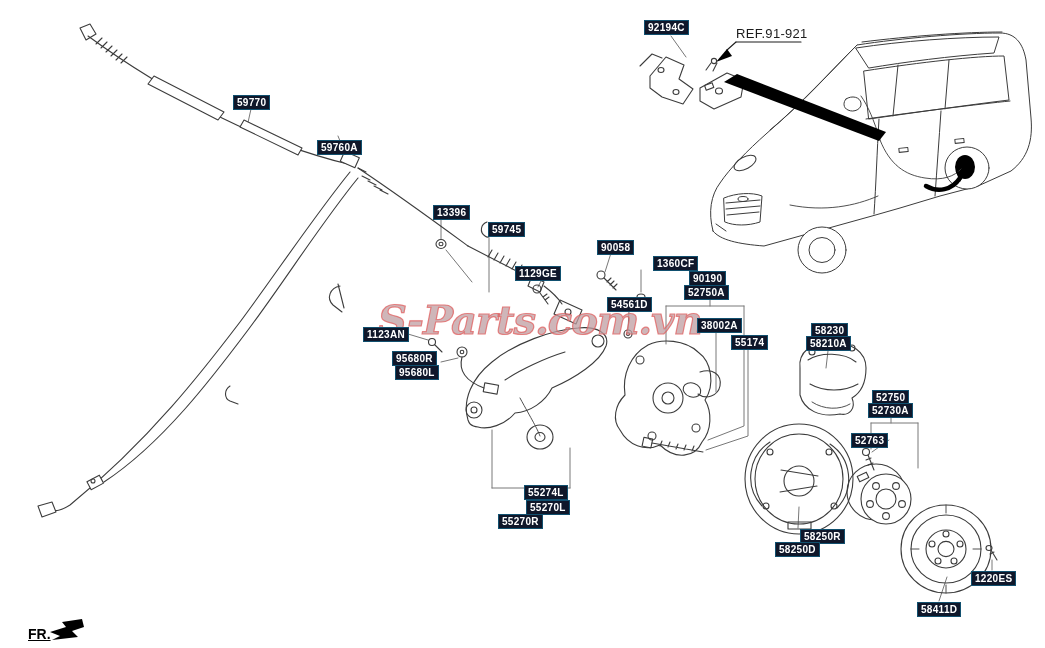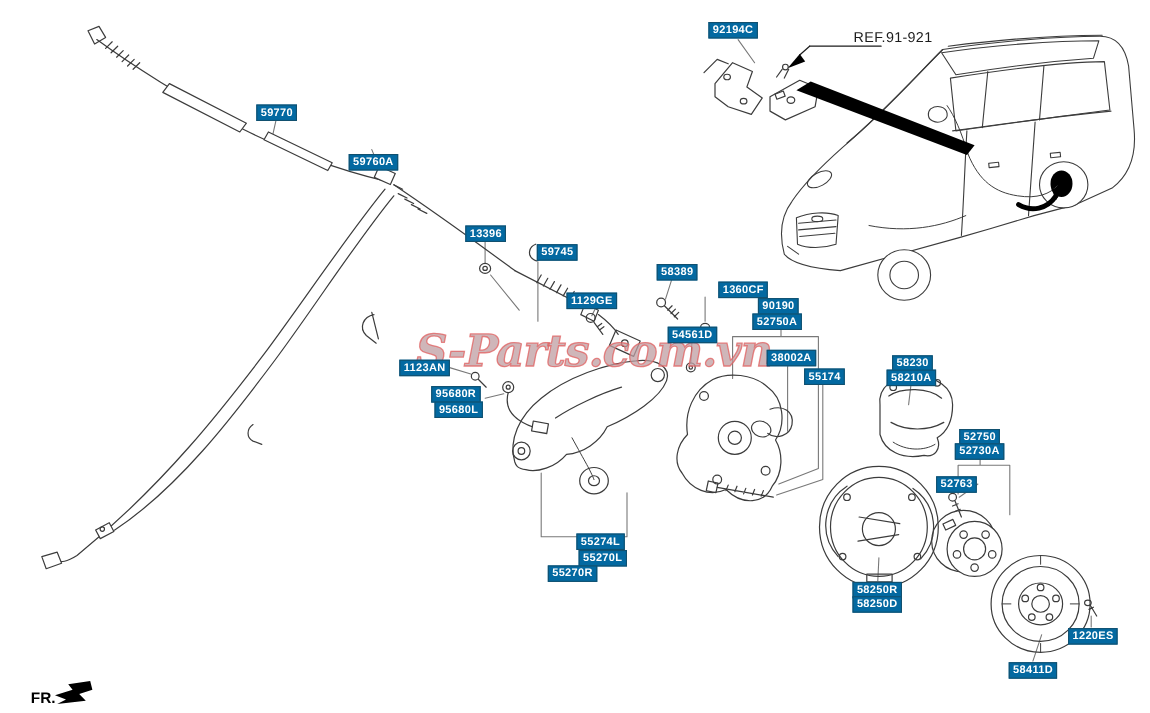--- a/index.html
+++ b/index.html
@@ -2,32 +2,32 @@
 <html><head>
 <meta charset="utf-8">
 <style>
   html,body{margin:0;padding:0;background:#fff;}
   #stage{
     position:relative;width:1045px;height:648px;background:#ffffff;
     font-family:"Liberation Sans",sans-serif;overflow:hidden;
   }
   #art{position:absolute;left:0;top:0;}
   .plabel{
-    position:absolute;background:#0369a1;color:#ffffff;
+    position:absolute;background:#0f172a;color:#ffffff;
     font:bold 10px/13px "Liberation Sans",sans-serif;
     padding:0 3px;border:1px solid #11506f;letter-spacing:.3px;
     white-space:nowrap;cursor:pointer;z-index:3;
   }
   .ref-label{
     position:absolute;color:#1c1c1c;font:13px/15px "Liberation Sans",sans-serif;
-    letter-spacing:.3px;z-index:3;cursor:pointer;margin-left:40px;
+    letter-spacing:.3px;z-index:3;cursor:pointer;
   }
   .fr-label{
     position:absolute;left:28px;top:626px;color:#000;
-    font:bold 14px/16px "Liberation Sans",sans-serif;z-index:3;
+    font:bold 14px/16px "Liberation Sans",sans-serif;z-index:3;text-decoration:underline;
   }
   .watermark{
     position:absolute;left:378px;top:298px;z-index:2;
     font:bold italic 40px/44px "DejaVu Serif",serif;
     color:rgba(178,182,188,0.55);
     -webkit-text-stroke:1.2px rgba(224,96,96,0.75);
     text-shadow:0 0 1px rgba(224,96,96,0.45);
     letter-spacing:-1px;pointer-events:none;white-space:nowrap;
   }
 </style>
@@ -250,42 +250,42 @@
     <g>
       <polygon points="82,619 62,622 66,627 50,632 60,636 52,640 78,637 72,631 84,627" fill="#000" stroke="none"></polygon>
     </g>
   </svg>
 
   <div class="watermark">S-Parts.com.vn</div>
 
   <div class="plabel" style="left:644px;top:20px">92194C</div>
   <div class="plabel" style="left:233px;top:95px">59770</div>
   <div class="plabel" style="left:317px;top:140px">59760A</div>
-  <div class="plabel" style="left:423px;top:205px">13396</div>
+  <div class="plabel" style="left:433px;top:205px">13396</div>
   <div class="plabel" style="left:488px;top:222px">59745</div>
-  <div class="plabel" style="left:597px;top:240px">58389</div>
+  <div class="plabel" style="left:597px;top:240px">90058</div>
   <div class="plabel" style="left:653px;top:256px">1360CF</div>
   <div class="plabel" style="left:515px;top:266px">1129GE</div>
   <div class="plabel" style="left:689px;top:271px">90190</div>
   <div class="plabel" style="left:684px;top:285px">52750A</div>
   <div class="plabel" style="left:607px;top:297px">54561D</div>
   <div class="plabel" style="left:697px;top:318px">38002A</div>
   <div class="plabel" style="left:731px;top:335px">55174</div>
   <div class="plabel" style="left:811px;top:323px">58230</div>
   <div class="plabel" style="left:806px;top:336px">58210A</div>
   <div class="plabel" style="left:363px;top:327px">1123AN</div>
   <div class="plabel" style="left:392px;top:351px">95680R</div>
   <div class="plabel" style="left:395px;top:365px">95680L</div>
   <div class="plabel" style="left:872px;top:390px">52750</div>
   <div class="plabel" style="left:868px;top:403px">52730A</div>
   <div class="plabel" style="left:851px;top:433px">52763</div>
   <div class="plabel" style="left:524px;top:485px">55274L</div>
   <div class="plabel" style="left:526px;top:500px">55270L</div>
   <div class="plabel" style="left:498px;top:514px">55270R</div>
-  <div class="plabel" style="left:775px;top:529px">58250R</div>
+  <div class="plabel" style="left:800px;top:529px">58250R</div>
   <div class="plabel" style="left:775px;top:542px">58250D</div>
   <div class="plabel" style="left:971px;top:571px">1220ES</div>
   <div class="plabel" style="left:917px;top:602px">58411D</div>
 
   <div class="ref-label" style="left:736px;top:26px">REF.91-921</div>
 
   <div class="fr-label">FR.</div>
 
 </div>
 

